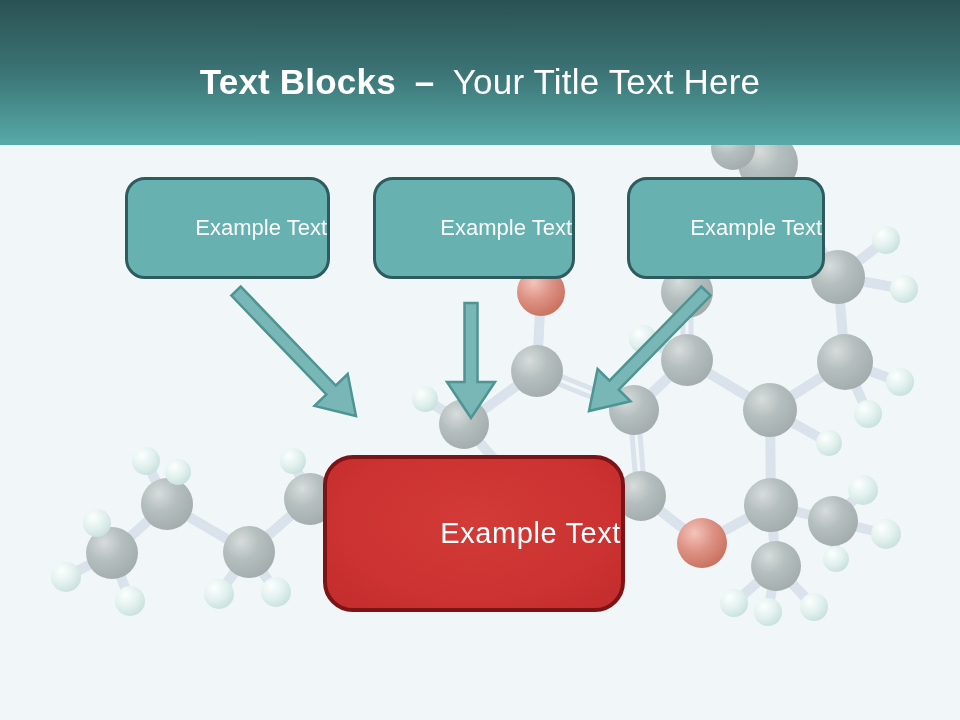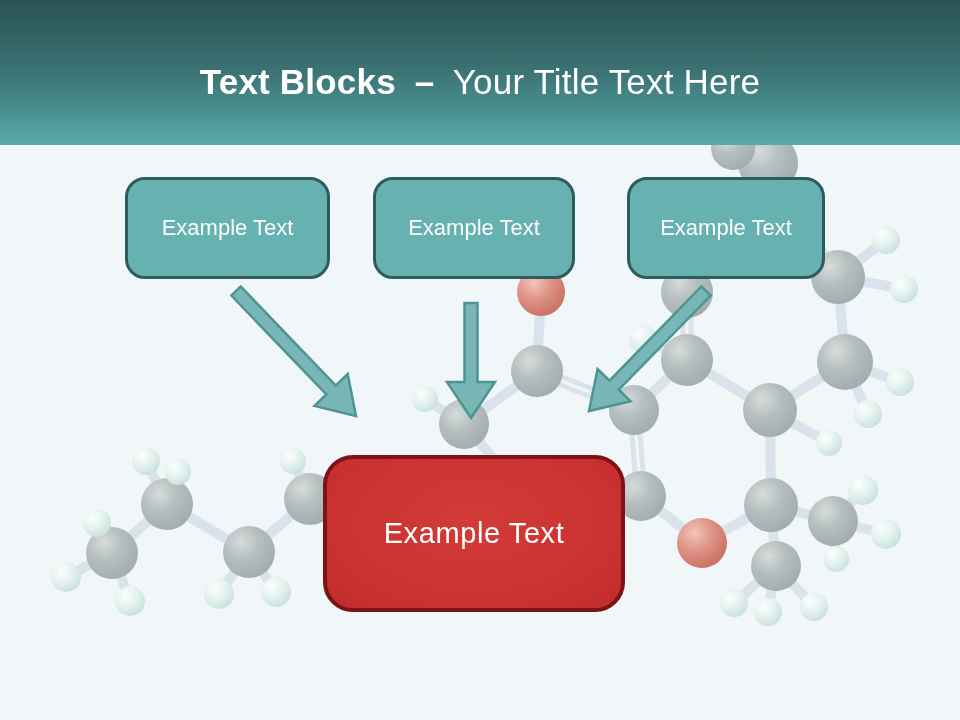--- a/index.html
+++ b/index.html
@@ -20,21 +20,21 @@
     display:flex;align-items:center;justify-content:center;
   }
   .hdr h1{
     margin:0;padding-top:18px;font-size:35px;font-weight:400;color:#ffffff;
     letter-spacing:.2px;white-space:nowrap;
   }
   .hdr h1 .t-bold{font-weight:700;}
   .hdr h1 .t-sep{font-weight:700;margin:0 9px;}
 
   
-  .shape{box-sizing:border-box;position:absolute;display:flex;align-items:center;justify-content:center;text-align:center;}
+  .shape{box-sizing:border-box;position:absolute;display:flex;align-items:center;justify-content:flex-end;text-align:center;}
   .tealbox{
     top:177px;height:102px;z-index:4;
     background:#68b1b1;border:3px solid #2e5b5d;border-radius:20px;
     color:#fbfdfd;font-size:22px;
   }
   .tb1{left:125px;width:205px;}
   .tb2{left:373px;width:202px;}
   .tb3{left:627px;width:198px;}
   .redbox{
     left:323px;top:455px;width:302px;height:157px;z-index:4;

